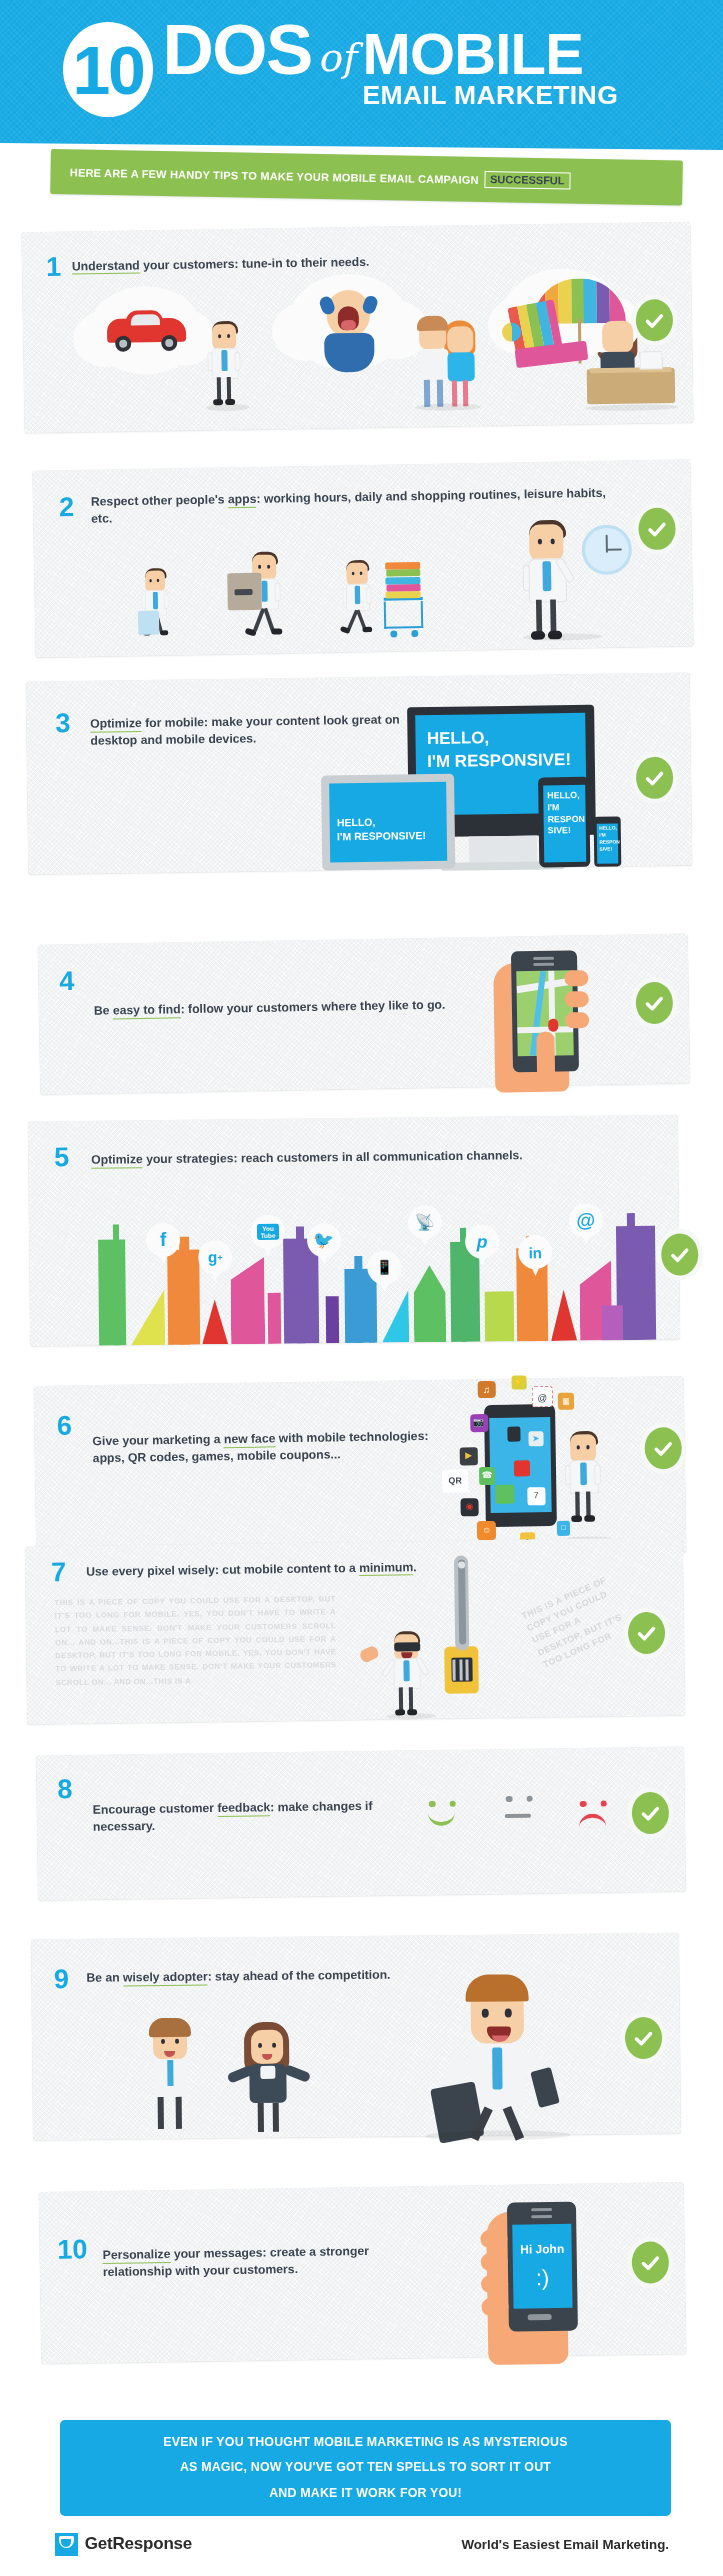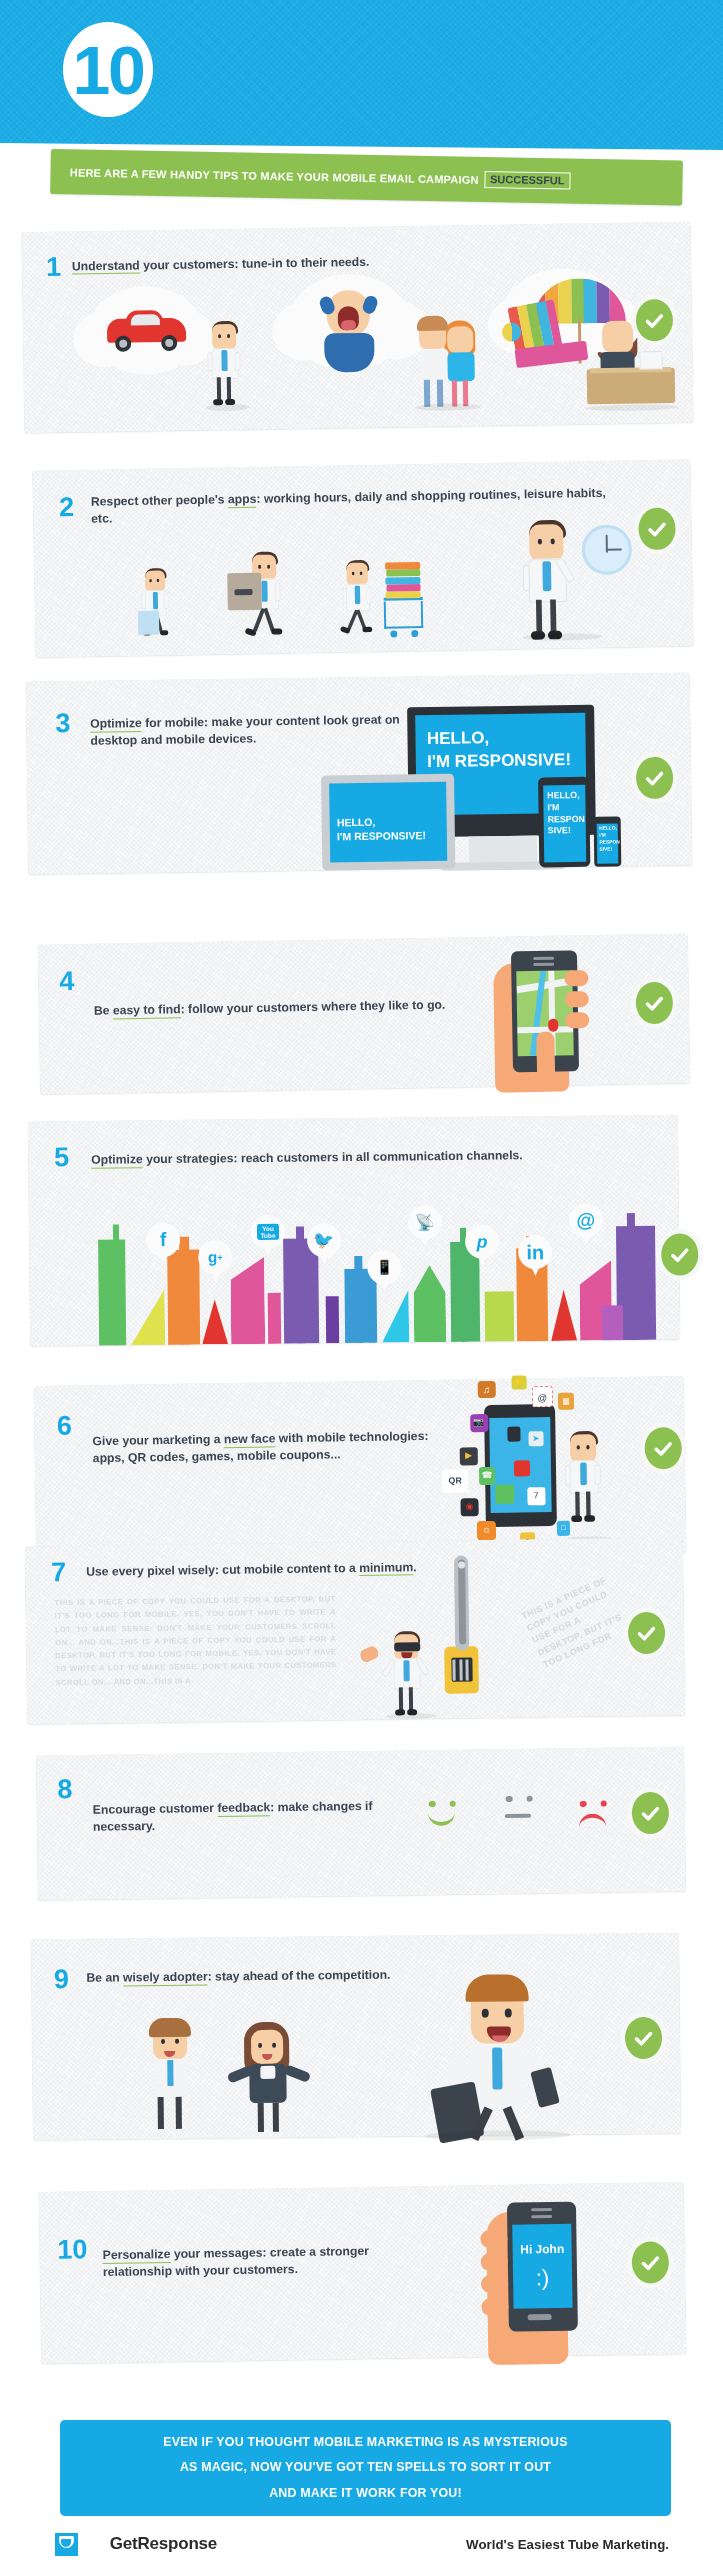--- a/index.html
+++ b/index.html
@@ -254,35 +254,43 @@
     border-radius: 1.6px 1.6px 8px 8px;
   }
   .brand-mark::before{
     content:""; position:absolute; left:6.4px; top:5.6px;
     width:9.6px;height:8px;
     background:#16a9e3;
     border-radius: 0.8px 0.8px 6.4px 6.4px;
     z-index:2;
   }
   .brand-name {
-    font-size: 17px; font-weight: 700; color: #2b2b2b; letter-spacing:-0.2px;margin-left:25px;
+    font-size: 17px; font-weight: 700; color: #2b2b2b; letter-spacing:-0.2px;
   }
   .tagline {
     position: absolute;
     right: 55px; top: 2537px;
     font-size: 13.3px; font-weight: 700; color: #2b2b2b;
   }
 </style>
 </head>
 <body>
 
 <div class="header">
   <div class="texture"></div>
   <div class="title-row">
     <div class="badge-ten">10</div>
+    <div class="title-main">
+      <span class="t-dos">DOS</span>
+      <span class="t-of">of</span>
+      <span class="t-right">
+        <span class="t-mobile">MOBILE</span>
+        <span class="t-eem">EMAIL MARKETING</span>
+      </span>
+    </div>
   </div>
 </div>
 
 <div class="ribbon">
   <span class="ribbon-text">HERE ARE A FEW HANDY TIPS TO MAKE YOUR MOBILE EMAIL CAMPAIGN</span>
   <span class="ribbon-badge">SUCCESSFUL</span>
 </div>
 
 <div class="tip" style="left:22.5px; top:227px; width:669px; height:201px; transform:rotate(-0.9deg);">
   <div class="panel"></div>
@@ -591,21 +599,21 @@
 
     <div class="sbubble" style="left:117px;top:103px;font-size:19.3px;">f</div>
     <div class="sbubble" style="left:169px;top:121px;font-size:15.3px;">g<sup style="font-size:8.8px;">+</sup></div>
     <div class="sbubble" style="left:222px;top:96px;">
       <span style="background:#16a9e3;color:#fff;font-size:6.4px;padding:0.8px 3.2px;border-radius:2.4px;line-height:1.1;display:block;text-align:center;">You<br>Tube</span>
     </div>
     <div class="sbubble" style="left:278px;top:105px;font-size:17px;">🐦</div>
     <div class="sbubble" style="left:338px;top:133px;font-size:13.7px;">📱</div>
     <div class="sbubble" style="left:379px;top:88px;font-size:16px;">📡</div>
     <div class="sbubble" style="left:436px;top:108px;font-size:17.7px;font-style:italic;">p</div>
-    <div class="sbubble" style="left:489px;top:119px;font-size:20px;">in</div>
+    <div class="sbubble" style="left:489px;top:119px;font-size:15px;">in</div>
     <div class="sbubble" style="left:540px;top:88px;font-size:19.3px;">@</div>
   </div>
 
   <div class="check" style="right:-19.3px; top:119px;">
     <svg viewBox="0 0 24 24">
         <path d="M4 12.5 L9.5 18 L20 6.5" fill="none" stroke="#fff" stroke-width="4" stroke-linecap="round" stroke-linejoin="round"></path>
       </svg>
   </div>
 </div>
 
@@ -836,14 +844,14 @@
     <span>EVEN IF YOU THOUGHT MOBILE MARKETING IS AS MYSTERIOUS</span><br>
     <span>AS MAGIC, NOW YOU'VE GOT TEN SPELLS TO SORT IT OUT</span><br>
     <span>AND MAKE IT WORK FOR YOU!</span>
   </p>
 </div>
 
 <div class="brand">
   <span class="brand-mark"></span>
   <span class="brand-name">GetResponse</span>
 </div>
-<div class="tagline">World's Easiest Tube Marketing.</div>
+<div class="tagline">World's Easiest Email Marketing.</div>
 
 
 </body></html>

